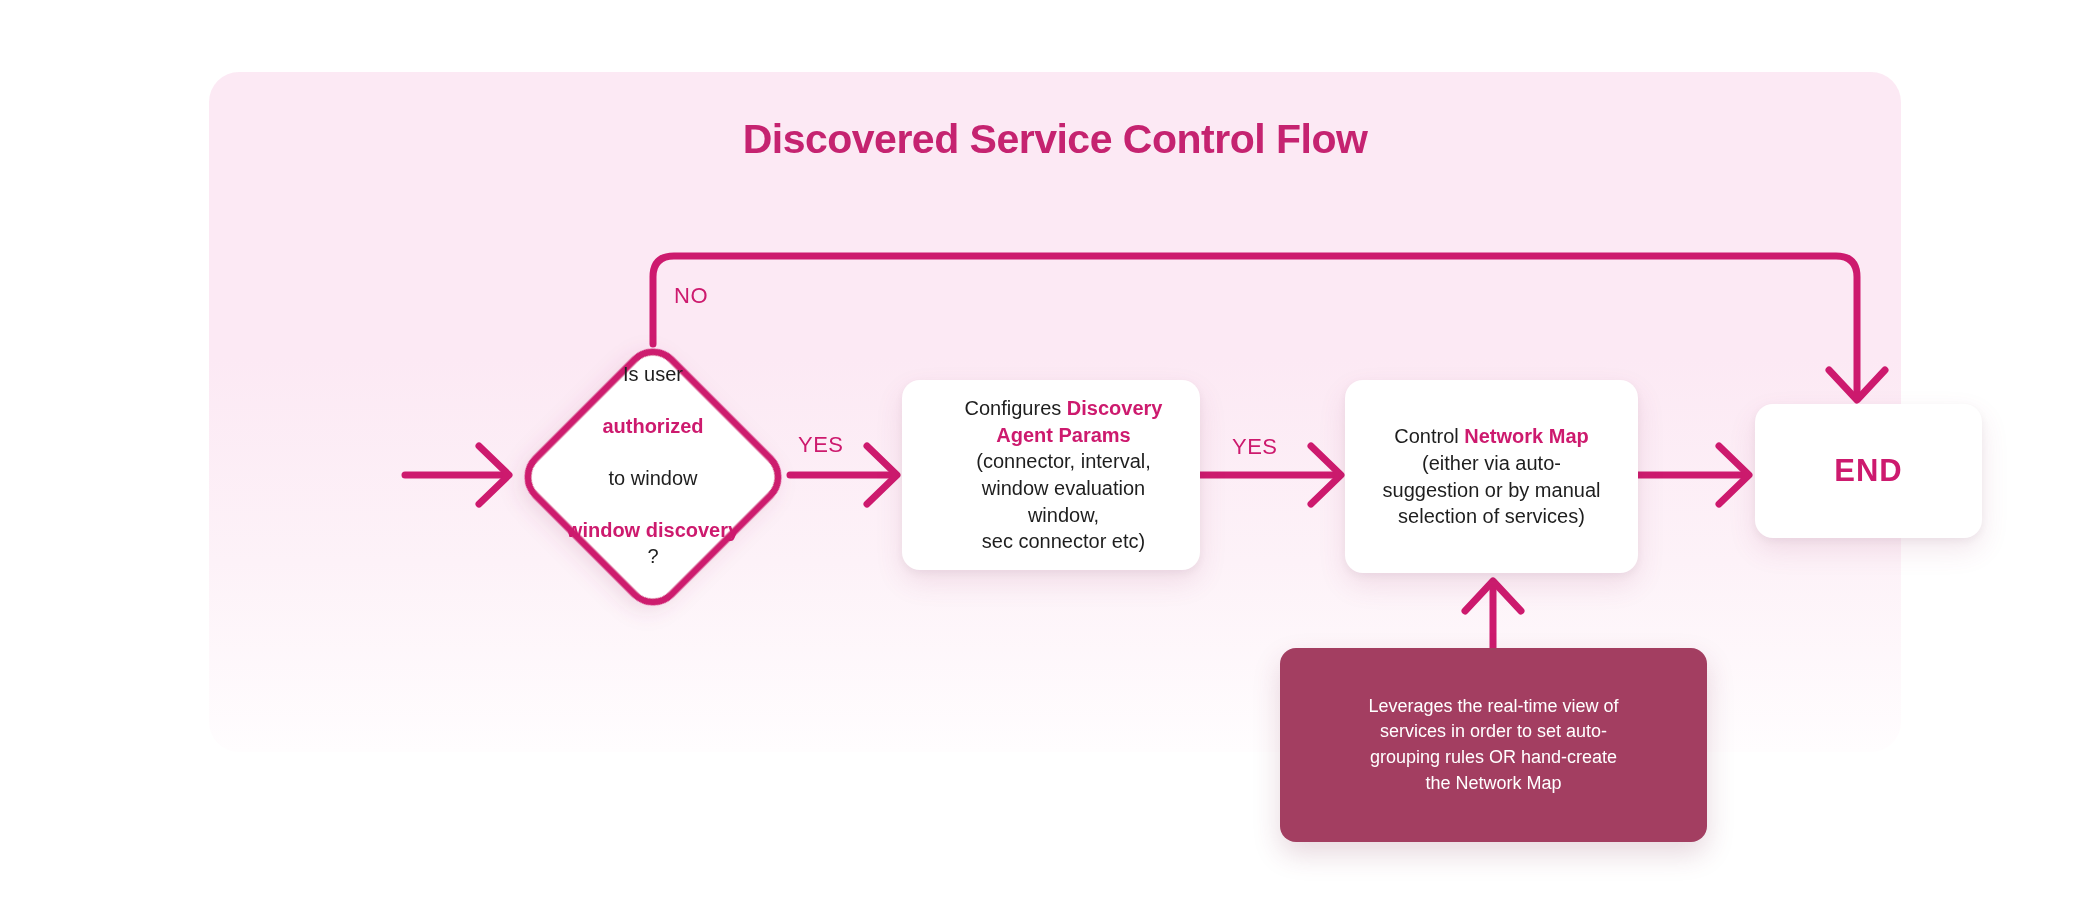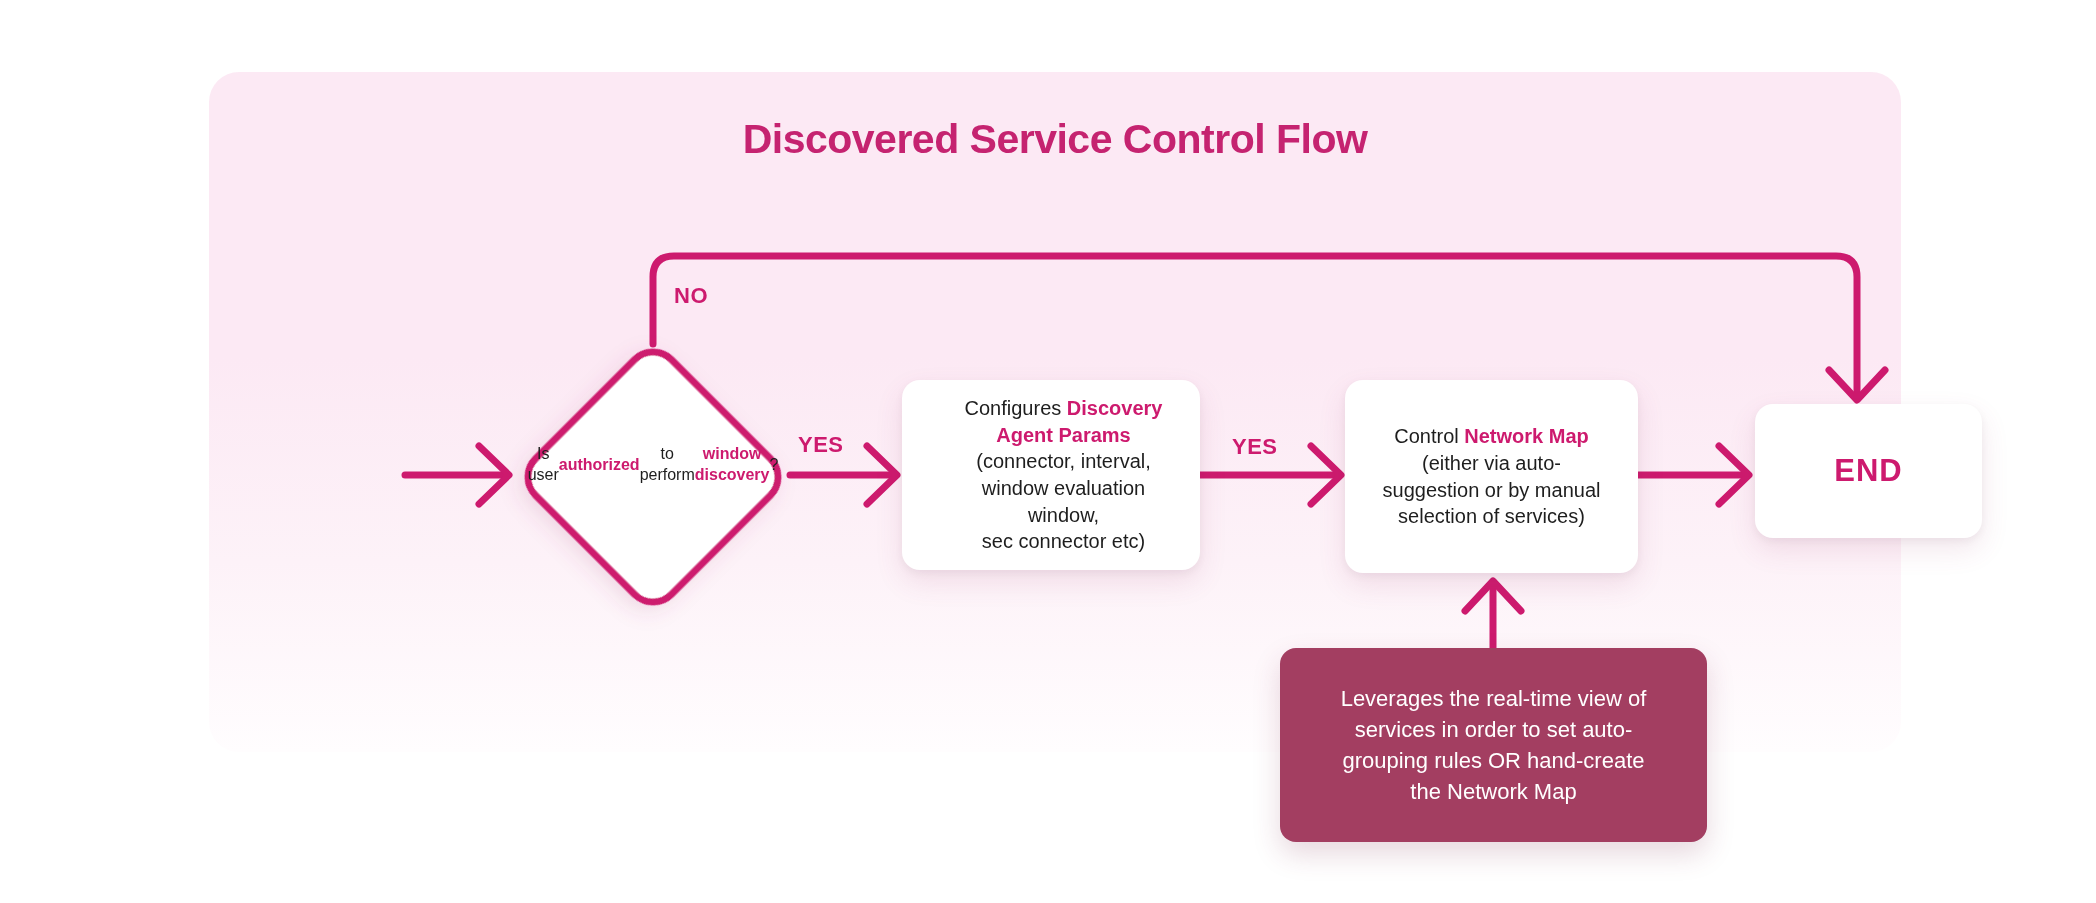--- a/index.html
+++ b/index.html
@@ -31,31 +31,31 @@
   .card{
     position:absolute;background:var(--card_bg);border-radius:18px;
     display:flex;align-items:center;justify-content:center;text-align:center;
     font-size:20px;line-height:1.33;color:var(--text);padding:0 22px;
     box-shadow:0 12px 28px rgba(160,60,110,0.12),0 3px 8px rgba(40,10,30,0.05);
   }
   .accent-bold{color:var(--accent);font-weight:700;}
   .diamond-text{
     position:absolute;left:543px;top:395px;width:220px;height:140px;
     display:flex;align-items:center;justify-content:center;text-align:center;
-    font-size:16px;line-height:1.3;color:var(--text);
+    font-size:20px;line-height:1.3;color:var(--text);flex-direction:column;
   }
   .edge-label{
-    position:absolute;font-size:22px;font-weight:700;color:var(--accent);letter-spacing:0.5px;
+    position:absolute;font-size:22px;font-weight:400;color:var(--accent);letter-spacing:0.5px;
   }
   .end-card{font-size:31px;font-weight:700;color:var(--accent);letter-spacing:1px;}
   .note-card{
     position:absolute;left:1280px;top:648px;width:427px;height:194px;border-radius:16px;
     background:var(--note_bg);color:var(--note_text);
     display:flex;align-items:center;justify-content:center;text-align:center;
-    font-size:22px;line-height:1.42;padding:4px 16px;
+    font-size:18px;line-height:1.42;padding:4px 16px;
     box-shadow:0 12px 28px rgba(120,40,70,0.18);
   }
 </style>
 </head>
 <body>
 
 <div class="stage">
 
   <div class="canvas"></div>
 
@@ -106,21 +106,21 @@
   <div class="edge-label" style="left:674px;top:283px;">NO</div>
   <div class="edge-label" style="left:798px;top:432px;">YES</div>
   <div class="edge-label" style="left:1232px;top:434px;">YES</div>
 
 
   <div class="diamond-text">
       <span>Is user</span>
       <br>
       <span class="accent-bold">authorized</span>
       <br>
-      <span>to perform</span>
+      <span>to window</span>
       <br>
       <span class="accent-bold">window discovery</span>
       <span>?</span>
     </div>
 
   <div class="card" style="left:902px;top:380px;width:298px;height:190px;padding-left:47px;">
     <div><span>Configures </span><span class="accent-bold">Discovery</span><br><span class="accent-bold">Agent Params</span><br><span>(connector, interval,</span><br><span>window evaluation window,</span><br><span>sec connector etc)</span></div>
   </div>
 
   <div class="card" style="left:1345px;top:380px;width:293px;height:193px;">

